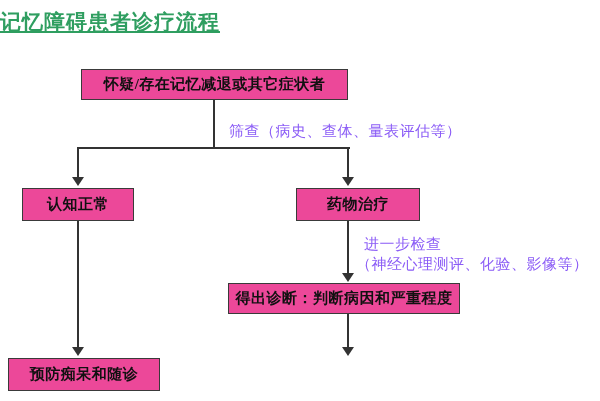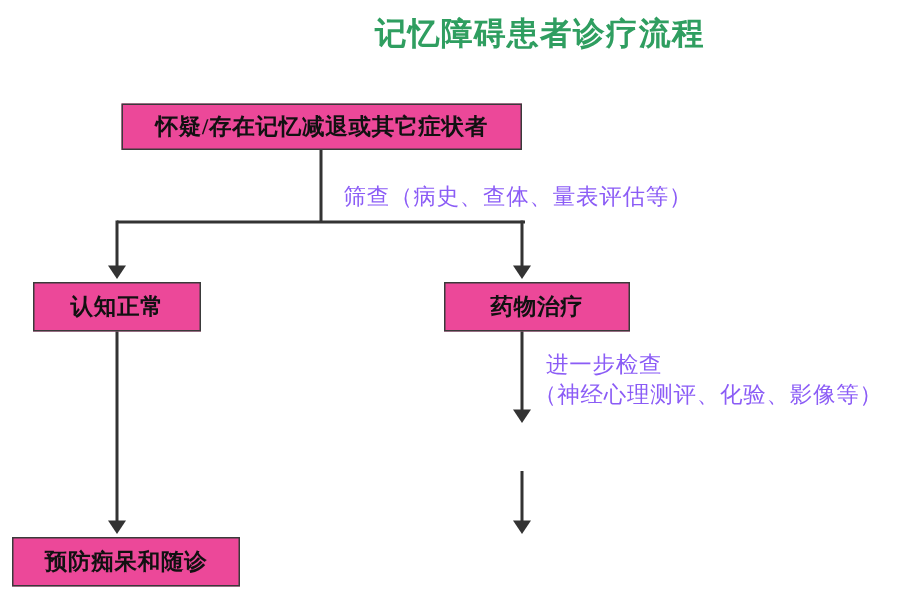--- a/index.html
+++ b/index.html
@@ -17,27 +17,28 @@
     background: #ffffff;
     overflow: hidden;
   }
 
   
   .title {
     position: absolute;
     left: 0;
     top: 8px;
     width: 470px;
-    text-align: right;
+    text-align: left;
     font-size: 21px;
     font-weight: bold;
     letter-spacing: 1px;
     color: #2f9e60;
     font-family: "Liberation Serif", "DejaVu Serif", serif;
     white-space: nowrap;
+    text-decoration: underline;
   }
 
   
   .node {
     position: absolute;
     box-sizing: border-box;
     border: 1px solid #3a3a3a;
     background: #ec4899;
     display: flex;
     align-items: center;
@@ -121,20 +122,21 @@
 <div id="canvas">
 
   <div class="title" id="chart-title">记忆障碍患者诊疗流程</div>
 
   <div class="node center" id="node-suspect">怀疑/存在记忆减退或其它症状者</div>
 
   <div class="node center" id="node-normal">认知正常</div>
 
   <div class="node center" id="node-abnormal">药物治疗</div>
 
+  <div class="node center" id="node-diagnosis">得出诊断：判断病因和严重程度</div>
 
   <div class="node center" id="node-prevent">预防痴呆和随诊</div>
 
 
   <div class="label" id="label-screening">筛查（病史、查体、量表评估等）</div>
 
   <div class="label" id="label-further">
     <span class="l1">进一步检查</span>
     <span class="l2">（神经心理测评、化验、影像等）</span>
   </div>

